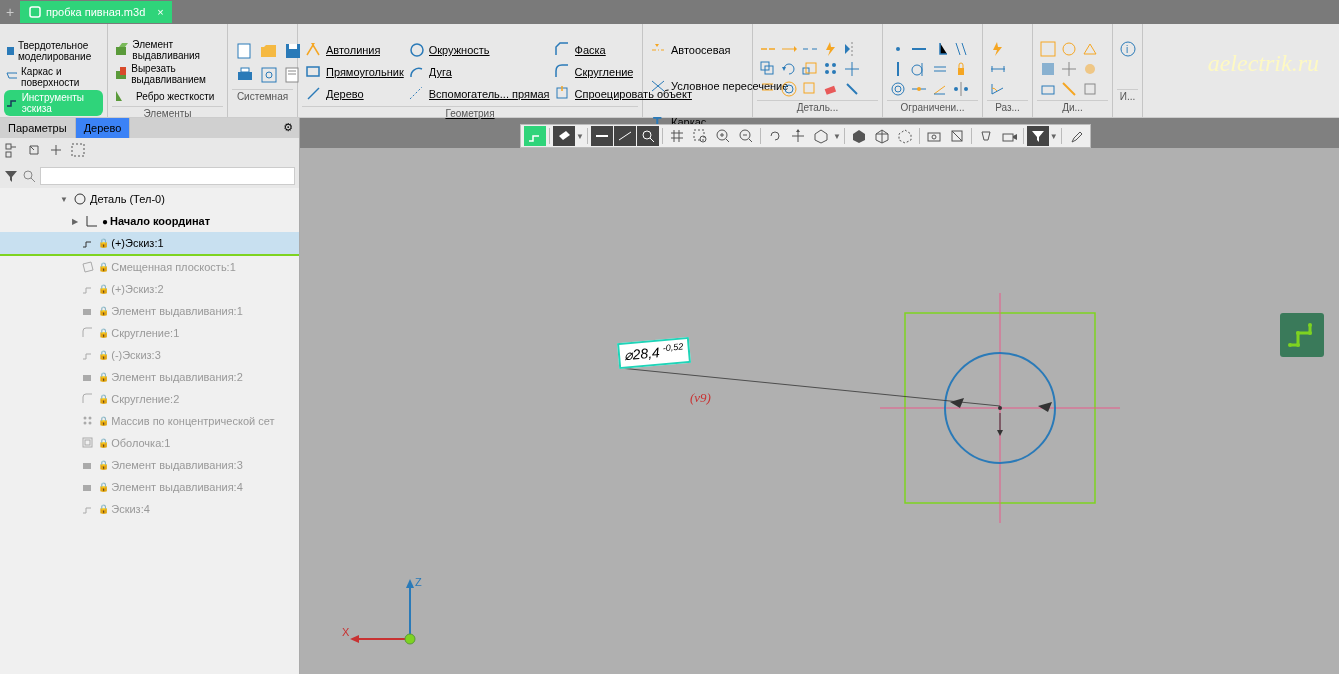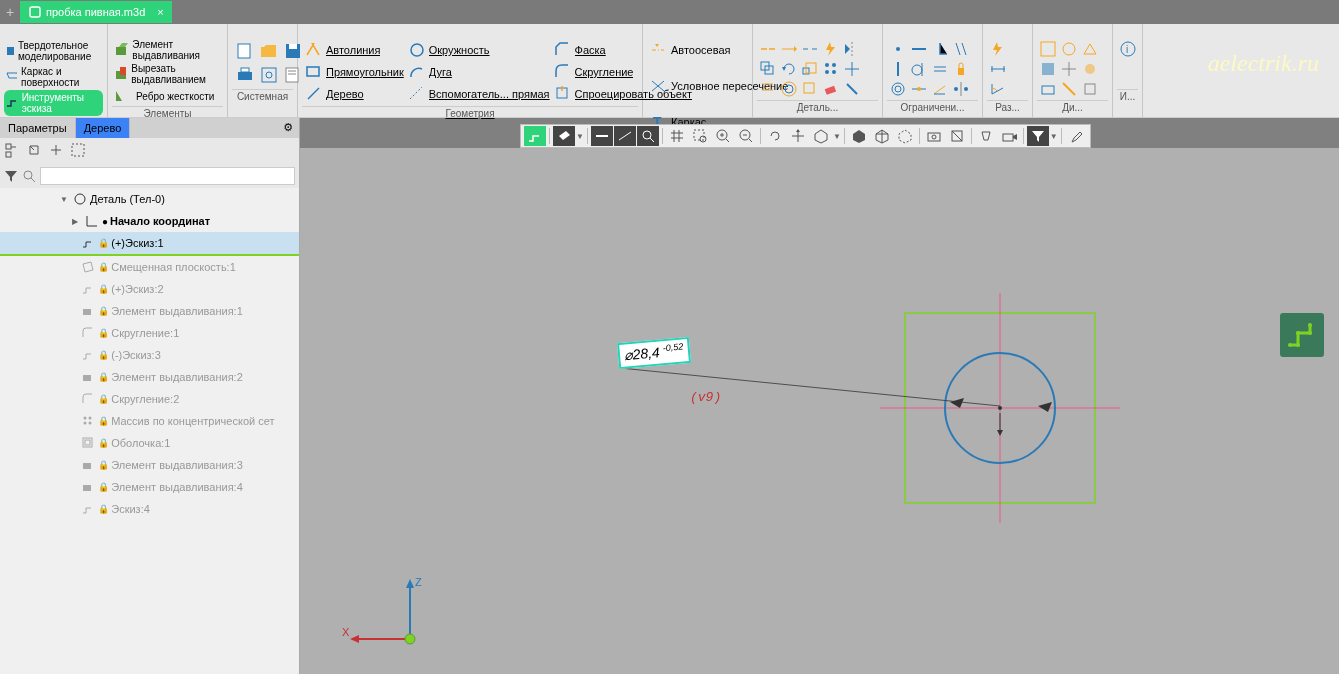--- a/index.html
+++ b/index.html
@@ -63,21 +63,21 @@
 .tree-item .node-icon { width: 14px; height: 14px; margin: 0 3px; }
 .tree-item .lock { color: #888; font-size: 9px; margin-right: 2px; }
 .tree-indent-1 { padding-left: 60px; }
 .tree-indent-2 { padding-left: 78px; }
 .tree-item.dim { color: #999; }
 
 .canvas { position: absolute; top: 148px; left: 300px; right: 0; bottom: 0; background: #b0b0b0; }
 
 .axis-gizmo { position: absolute; bottom: 20px; left: 40px; }
 .dimension-box { position: absolute; top: 192px; left: 318px; border: 2px solid #1fd4b8; background: #fff; padding: 2px 4px; font-size: 14px; font-style: italic; font-family: Georgia, serif; transform: rotate(-5deg); }
-.dimension-label { position: absolute; top: 242px; left: 390px; color: #c83232; font-style: italic; font-size: 13px; font-family: Liberation Mono, monospace; }
+.dimension-label { position: absolute; top: 242px; left: 390px; color: #c83232; font-style: italic; font-size: 13px; font-family: Liberation Serif, serif; }
 
 .sketch-badge { position: absolute; top: 165px; right: 15px; width: 44px; height: 44px; background: #3a7a5a; display: flex; align-items: center; justify-content: center; border-radius: 3px; }
 
 svg { display: block; }
 </style>
 </head>
 <body>
 
 <div class="titlebar">
   <span class="plus">+</span>

